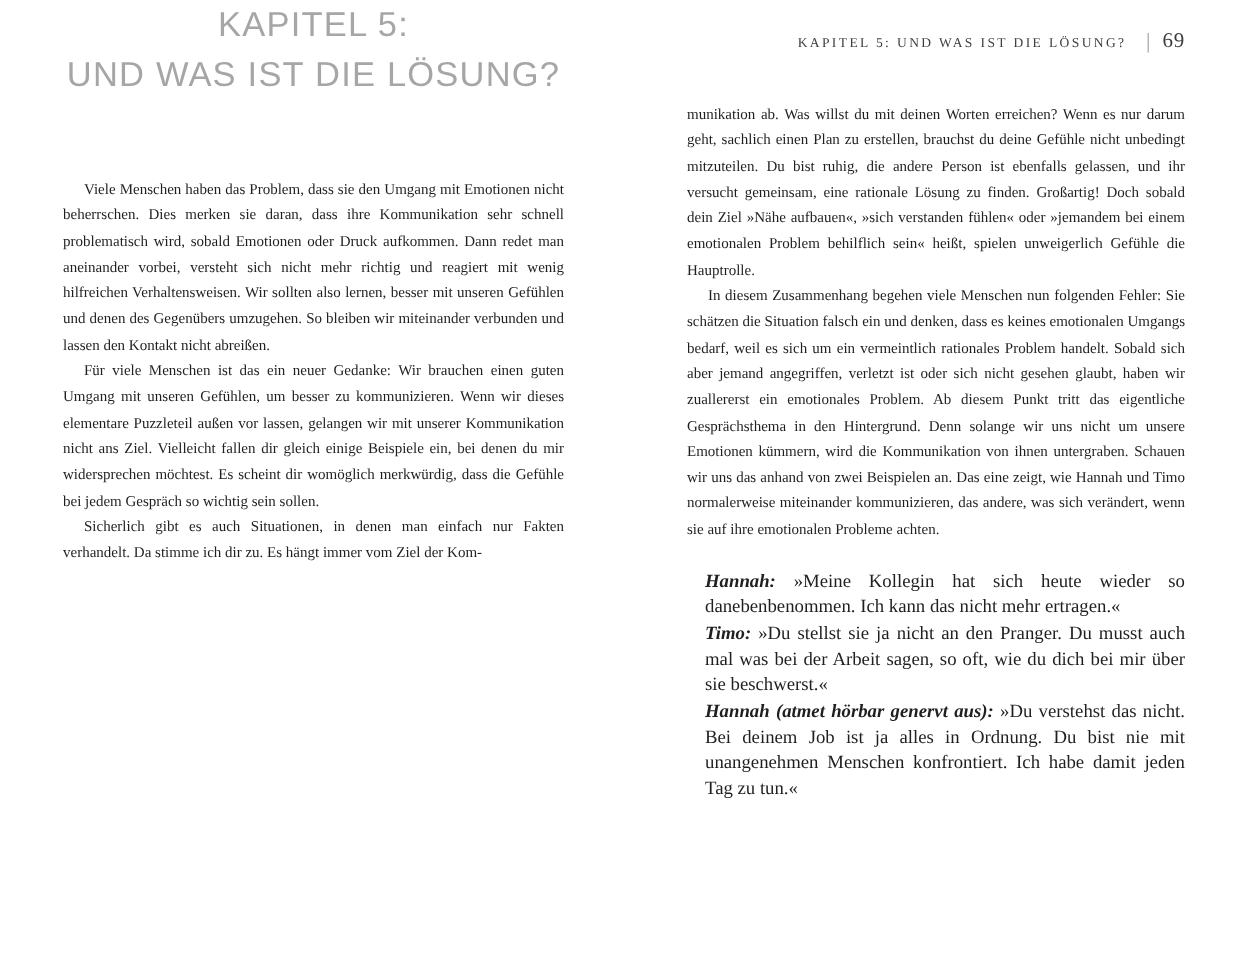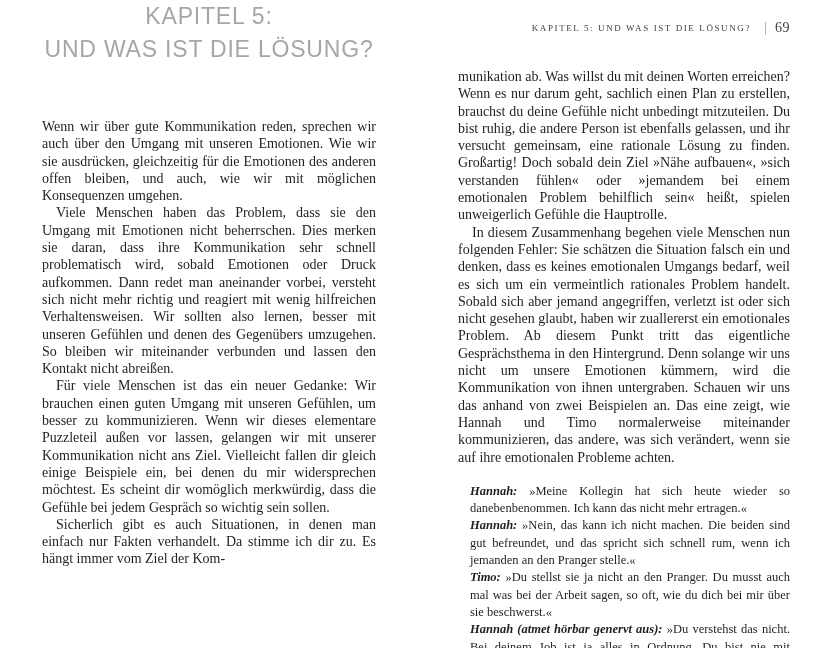--- a/index.html
+++ b/index.html
@@ -42,21 +42,21 @@
     font-weight: 400;
     color: #a6a6a6;
     font-size: 23px;
     line-height: 33px;
     letter-spacing: 0.8px;
   }
   .chapter-title .title-line { display: block; }
 
   
   .body {
-    font-size: 14px;
+    font-size: 10px;
     line-height: 17.3px;
     text-align: justify;
     hyphens: auto;
     -webkit-hyphens: auto;
   }
   .col-left .body  { margin-top: 52px; }
   .col-right .body { margin-top: 68px; }
   .body p { margin: 0; }
   .body p.indent { text-indent: 14px; }
 
@@ -83,34 +83,32 @@
     <span class="rule"></span>
     <span class="page-number">69</span>
   </div>
 
   <div class="col-left">
     <h1 class="chapter-title">
       <span class="title-line">KAPITEL 5:</span>
       <span class="title-line">UND WAS IST DIE LÖSUNG?</span>
     </h1>
     <div class="body">
-      <p>Wenn wir über gute Kommunikation reden, sprechen wir auch über den Umgang mit unseren Emotionen. Wie wir sie ausdrücken, gleichzeitig für die Emotionen des anderen offen bleiben, und auch, wie wir mit möglichen Konsequenzen umgehen.</p>
       <p class="indent">Viele Menschen haben das Problem, dass sie den Umgang mit Emotionen nicht beherrschen. Dies merken sie daran, dass ihre Kommunikation sehr schnell problematisch wird, sobald Emotionen oder Druck aufkommen. Dann redet man aneinander vorbei, versteht sich nicht mehr richtig und reagiert mit wenig hilfreichen Verhaltensweisen. Wir sollten also lernen, besser mit unseren Gefühlen und denen des Gegenübers umzugehen. So bleiben wir miteinander verbunden und lassen den Kontakt nicht abreißen.</p>
       <p class="indent">Für viele Menschen ist das ein neuer Gedanke: Wir brauchen einen guten Umgang mit unseren Gefühlen, um besser zu kommunizieren. Wenn wir dieses elementare Puzzleteil außen vor lassen, gelangen wir mit unserer Kommunikation nicht ans Ziel. Vielleicht fallen dir gleich einige Beispiele ein, bei denen du mir widersprechen möchtest. Es scheint dir womöglich merkwürdig, dass die Gefühle bei jedem Gespräch so wichtig sein sollen.</p>
       <p class="indent">Sicherlich gibt es auch Situationen, in denen man einfach nur Fakten verhandelt. Da stimme ich dir zu. Es hängt immer vom Ziel der Kom-</p>
     </div>
   </div>
 
   <div class="col-right">
     <div class="body">
       <p>munikation ab. Was willst du mit deinen Worten erreichen? Wenn es nur darum geht, sachlich einen Plan zu erstellen, brauchst du deine Gefühle nicht unbedingt mitzuteilen. Du bist ruhig, die andere Person ist ebenfalls gelassen, und ihr versucht gemeinsam, eine rationale Lösung zu finden. Großartig! Doch sobald dein Ziel »Nähe aufbauen«, »sich verstanden fühlen« oder »jemandem bei einem emotionalen Problem behilflich sein« heißt, spielen unweigerlich Gefühle die Hauptrolle.</p>
       <p class="indent">In diesem Zusammenhang begehen viele Menschen nun folgenden Fehler: Sie schätzen die Situation falsch ein und denken, dass es keines emotionalen Umgangs bedarf, weil es sich um ein vermeintlich rationales Problem handelt. Sobald sich aber jemand angegriffen, verletzt ist oder sich nicht gesehen glaubt, haben wir zuallererst ein emotionales Problem. Ab diesem Punkt tritt das eigentliche Gesprächsthema in den Hintergrund. Denn solange wir uns nicht um unsere Emotionen kümmern, wird die Kommunikation von ihnen untergraben. Schauen wir uns das anhand von zwei Beispielen an. Das eine zeigt, wie Hannah und Timo normalerweise miteinander kommunizieren, das andere, was sich verändert, wenn sie auf ihre emotionalen Probleme achten.</p>
     </div>
     <div class="dialogue">
       <p class="dia"><strong class="speaker">Hannah:</strong> <span>»Meine Kollegin hat sich heute wieder so danebenbenommen. Ich kann das nicht mehr ertragen.«</span></p>
-      <p class="dia"><strong class="speaker">Hannah:</strong> <span>»Nein, das kann ich nicht machen. Die beiden sind gut befreundet, und das spricht sich schnell rum, wenn ich jemanden an den Pranger stelle.«</span></p>
       <p class="dia"><strong class="speaker">Timo:</strong> <span>»Du stellst sie ja nicht an den Pranger. Du musst auch mal was bei der Arbeit sagen, so oft, wie du dich bei mir über sie beschwerst.«</span></p>
       <p class="dia"><strong class="speaker">Hannah (atmet hörbar genervt aus):</strong> <span>»Du verstehst das nicht. Bei deinem Job ist ja alles in Ordnung. Du bist nie mit unangenehmen Menschen konfrontiert. Ich habe damit jeden Tag zu tun.«</span></p>
 
     </div>
   </div>
 
 </div>
 
 </body></html>

